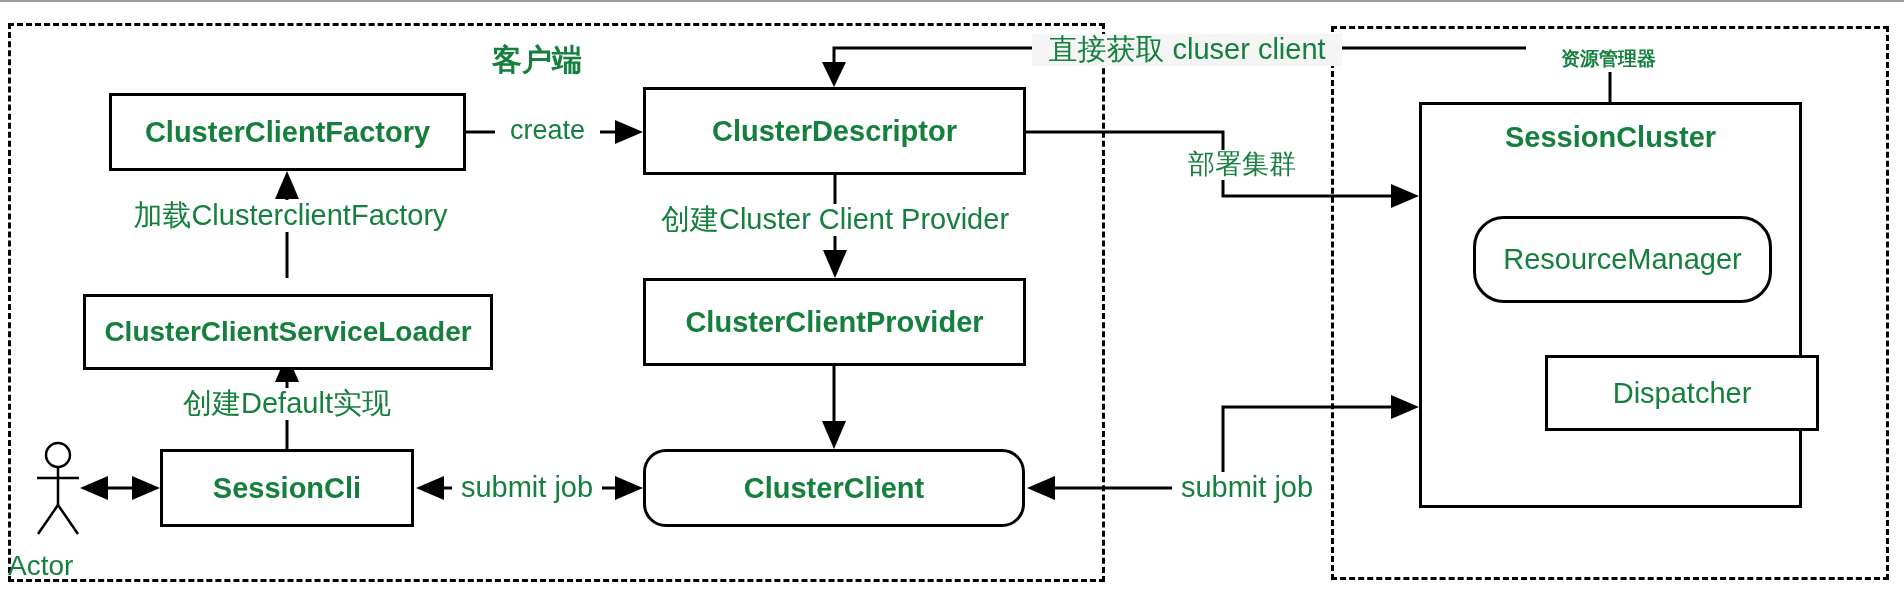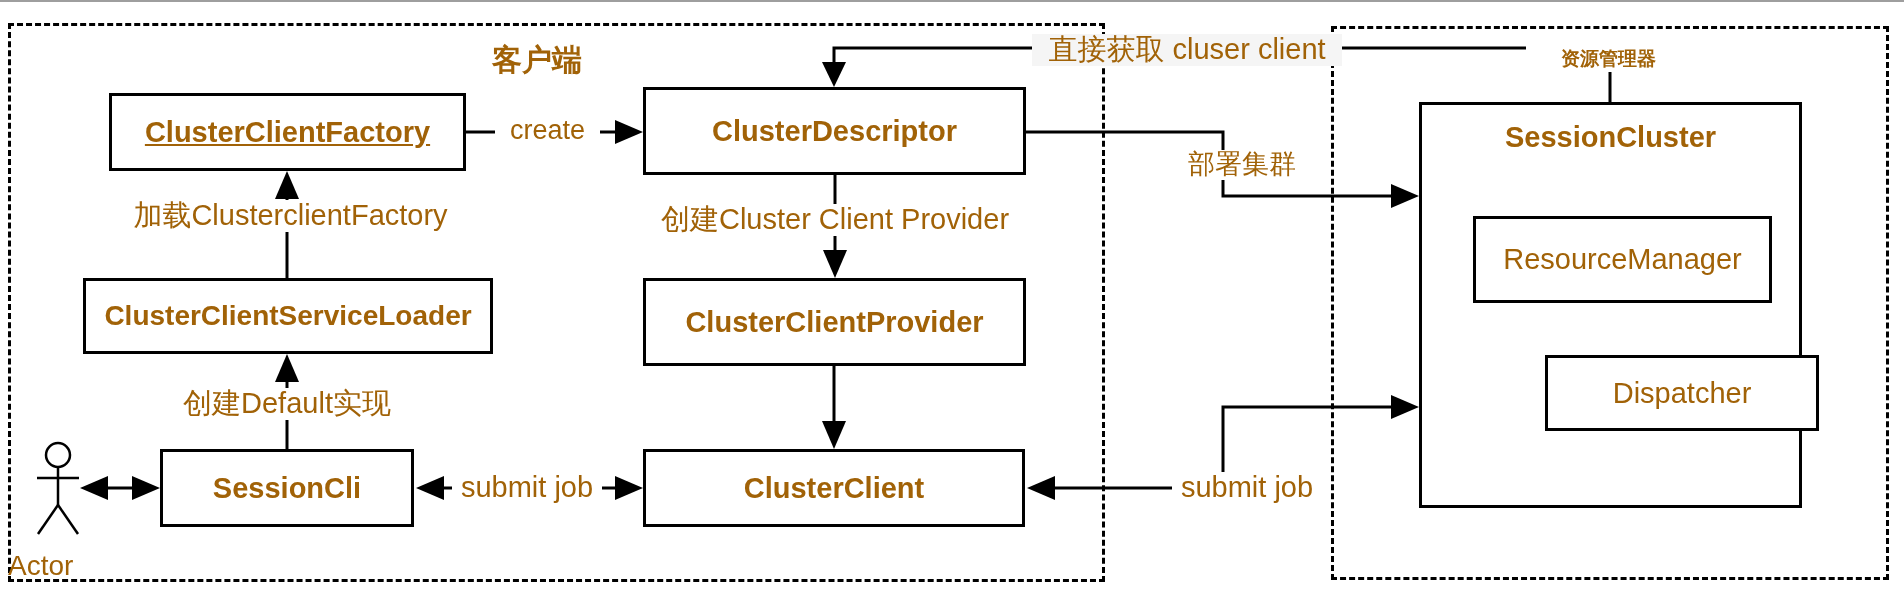--- a/index.html
+++ b/index.html
@@ -1,31 +1,31 @@
 <!DOCTYPE html>
 <html><head>
 <meta charset="utf-8">
 <style>
   html,body{margin:0;padding:0;background:#fff;}
   #canvas{
     position:relative;width:1904px;height:593px;background:#ffffff;
-    font-family:"Liberation Sans","DejaVu Sans",sans-serif;color:#a16207;
+    font-family:"Liberation Sans","DejaVu Sans",sans-serif;color:#15803d;
     overflow:hidden;
   }
   #topline{position:absolute;left:0;top:0;width:1904px;height:2px;background:#9e9e9e;}
   .group{position:absolute;border:3px dashed #000;box-sizing:border-box;background:transparent;z-index:1;}
   .svglayer{position:absolute;left:0;top:0;z-index:2;}
   .node{
     position:absolute;background:#fff;border:3px solid #000;box-sizing:border-box;
     display:flex;align-items:center;justify-content:center;
     font-weight:bold;font-size:29px;z-index:3;white-space:nowrap;
   }
   .node.plain{font-weight:normal;}
   .node.container{align-items:flex-start;padding-top:16px;}
-  .node.small{font-size:28px;}
+  .node.small{font-size:28px;margin-top:16px;}
   .elabel{
     position:absolute;z-index:4;font-size:29px;text-align:center;
     background:#fff;white-space:nowrap;line-height:1.1;
   }
   .gtitle{
     position:absolute;z-index:4;font-weight:bold;font-size:30px;text-align:center;
     background:#fff;white-space:nowrap;
   }
   .plainbg{background:transparent;}
 </style>
@@ -80,28 +80,28 @@
       <line x1="58" y1="467" x2="58" y2="505"></line>
       <line x1="37" y1="478" x2="79" y2="478"></line>
       <line x1="58" y1="505" x2="38" y2="534"></line>
       <line x1="58" y1="505" x2="78" y2="534"></line>
     </g>
   </svg>
 
   <div class="gtitle plainbg" style="left:457px;top:40px;width:160px;">客户端</div>
   <div class="gtitle" style="left:1526px;top:46px;width:165px;font-size:19px;">资源管理器</div>
 
-  <div class="node" style="left:109px;top:93px;width:357px;height:78px;text-decoration:underline;">ClusterClientFactory</div>
+  <div class="node" style="left:109px;top:93px;width:357px;height:78px;">ClusterClientFactory</div>
   <div class="node" style="left:643px;top:87px;width:383px;height:88px;">ClusterDescriptor</div>
   <div class="node small" style="left:83px;top:278px;width:410px;height:76px;">ClusterClientServiceLoader</div>
   <div class="node" style="left:643px;top:278px;width:383px;height:88px;">ClusterClientProvider</div>
   <div class="node" style="left:160px;top:449px;width:254px;height:78px;">SessionCli</div>
-  <div class="node" style="left:643px;top:449px;width:382px;height:78px;">ClusterClient</div>
+  <div class="node" style="left:643px;top:449px;width:382px;height:78px;border-radius:23px;">ClusterClient</div>
   <div class="node container" style="left:1419px;top:102px;width:383px;height:406px;">SessionCluster</div>
-  <div class="node plain" style="left:1473px;top:216px;width:299px;height:87px;">ResourceManager</div>
+  <div class="node plain" style="left:1473px;top:216px;width:299px;height:87px;border-radius:31px;">ResourceManager</div>
   <div class="node plain" style="left:1545px;top:355px;width:274px;height:76px;">Dispatcher</div>
 
   <div class="elabel" style="left:495px;top:116px;width:105px;font-size:27px;">create</div>
   <div class="elabel" style="left:118px;top:200px;width:345px;">加载ClusterclientFactory</div>
   <div class="elabel" style="left:113px;top:388px;width:348px;">创建Default实现</div>
   <div class="elabel" style="left:640px;top:204px;width:390px;">创建Cluster Client Provider</div>
   <div class="elabel" style="left:452px;top:472px;width:150px;">submit job</div>
   <div class="elabel" style="left:1172px;top:472px;width:150px;">submit job</div>
   <div class="elabel" style="left:1172px;top:150px;width:140px;font-size:27px;">部署集群</div>
   <div class="elabel" style="left:1032px;top:34px;width:310px;background:#f5f5f5;">直接获取 cluser client</div>

